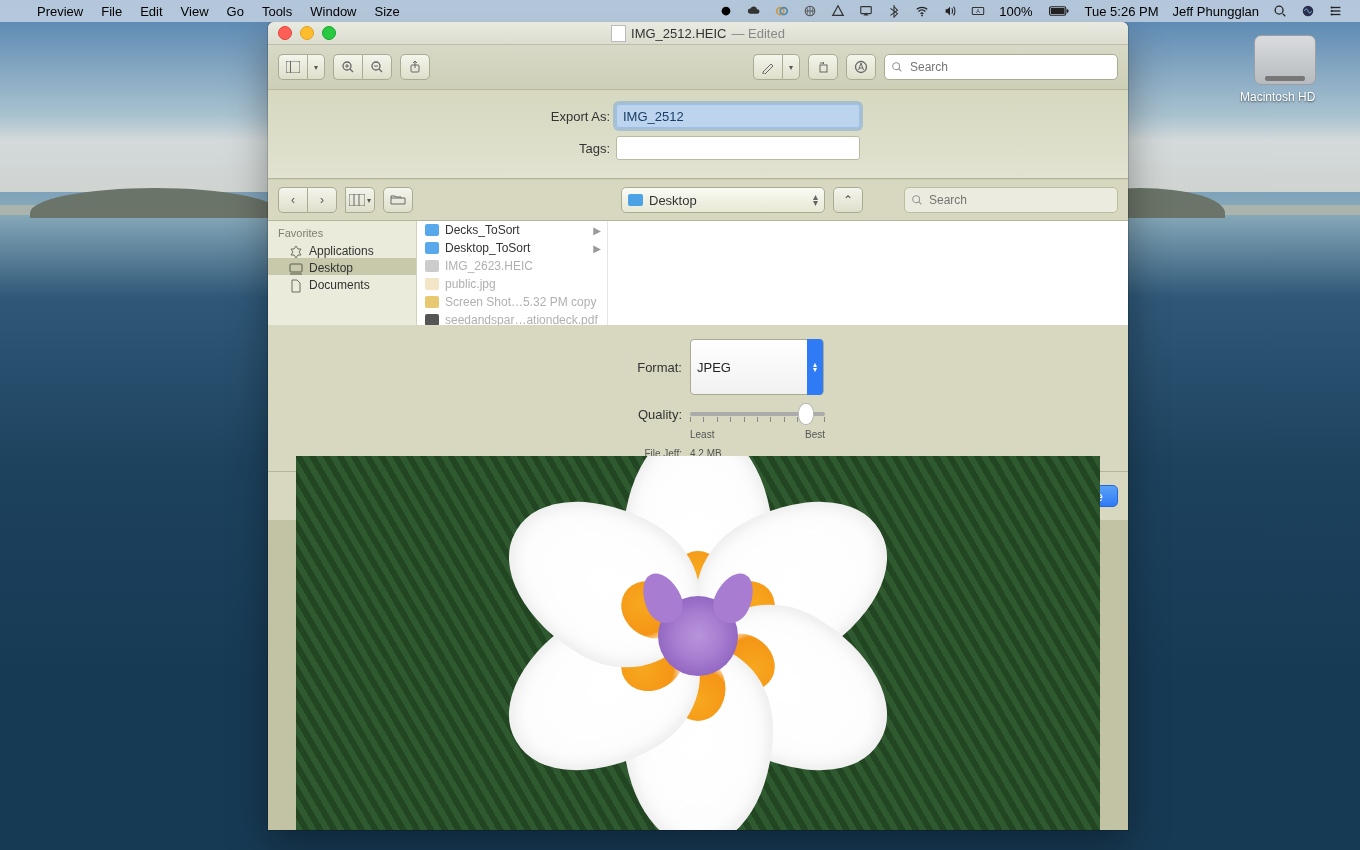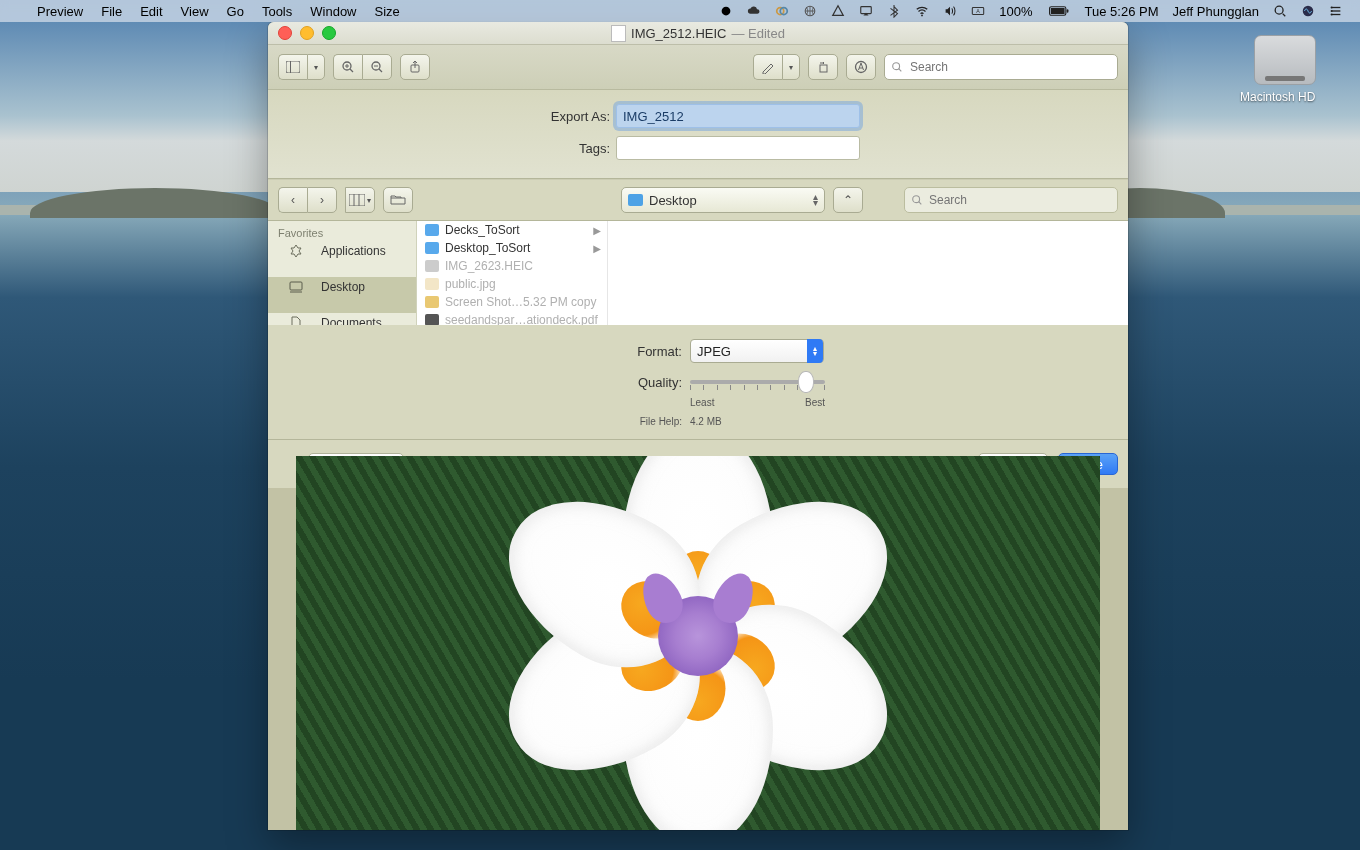--- a/index.html
+++ b/index.html
@@ -59,39 +59,39 @@
 .loc{height:24px;border:1px solid #a9ab92;border-radius:5px;background:linear-gradient(#fafbf4,#e7e8d5);display:flex;align-items:center;padding:0 6px;gap:6px;min-width:190px;font-size:13px;color:#333;flex:0 0 auto;margin-left:200px}
 .loc .fic{width:15px;height:12px;background:#4da2e6;border-radius:2px;position:relative}
 .loc .chev{margin-left:auto;color:#666;font-size:10px;display:flex;flex-direction:column;line-height:6px}
 .search2{margin-left:auto;flex:0 0 200px;height:24px;background:rgba(255,255,255,.5);border:1px solid #bbbd9f;border-radius:5px;display:flex;align-items:center;padding:0 6px;gap:4px;color:#888}
 .search2 input{border:none;background:transparent;outline:none;flex:1;font-size:12px}
 .upbtn{width:24px}
 
 .fbrowser{display:flex;height:104px;background:#fff}
 .sidebar{width:148px;background:#eaebdb;border-right:1px solid #d0d2bb;font-size:12px;overflow:hidden}
 .sidebar .hdr{padding:6px 10px 2px;color:#7e8070;font-size:11px;font-weight:500}
-.sidebar .itm{padding:3px 10px 19px 20px;display:flex;align-items:flex-start;gap:18px;cursor:default;color:#333}
+.sidebar .itm{padding:3px 10px 0 20px;display:flex;align-items:flex-end;gap:6px;cursor:default;color:#333}
 .sidebar .itm.sel{background:linear-gradient(#c7c9aa,#c7c9aa)}
 .sidebar .ico{width:15px;height:13px;display:inline-flex;align-items:center;justify-content:center;color:#6b6d5d}
 .col{width:190px;border-right:1px solid #e6e6e6;overflow:auto;font-size:12px}
 .col .row{padding:2px 8px;display:flex;align-items:center;gap:6px;color:#333;cursor:default;position:relative}
 .col .row.dim{color:#b0b0b0}
 .col .row .ar{position:absolute;right:6px;color:#999;font-size:10px}
 .col .fi{width:14px;height:12px;border-radius:2px;flex-shrink:0}
 .fi.folder{background:#58a9ec}
 .fi.heic{background:#ccc}
 .fi.jpg{background:#f3e6c7}
 .fi.png{background:#e9c872}
 .fi.pdf{background:#555}
 .col2{flex:1}
 
 .fmt{background:#d7d8bf;padding:14px 30px 6px;border-bottom:1px solid #b4b69a}
 .frow{display:flex;align-items:center;margin-bottom:8px}
 .frow label{width:384px;text-align:right;padding-right:8px;color:#333}
-.select{height:22px;border:1px solid #a9ab92;border-radius:4px;background:linear-gradient(#fff,#f1f1f1);display:flex;align-items:center;padding:0 6px;min-width:120px;font-size:13px;position:relative}
+.select{height:22px;border:1px solid #a9ab92;border-radius:4px;background:linear-gradient(#fff,#f1f1f1);display:flex;align-items:center;padding:16px 6px;min-width:120px;font-size:13px;position:relative}
 .select .sbtn{position:absolute;right:0;top:-1px;bottom:-1px;width:16px;background:#2f7af5;border-radius:0 4px 4px 0;display:flex;align-items:center;justify-content:center;color:#fff;font-size:8px;flex-direction:column;line-height:5px}
 .slider-wrap{height:22px;display:flex;align-items:center;position:relative;width:135px}
 .track{position:absolute;left:0;right:0;top:9px;height:4px;background:#ababab;border-radius:2px}
 .thumb{position:absolute;top:0;width:14px;height:20px;background:#fff;border:1px solid #b8b8b8;border-radius:7px 7px 7px 7px / 10px 10px 10px 10px;left:108px}
 .ticks{position:absolute;left:0;right:0;top:14px;display:flex;justify-content:space-between}
 .ticks span{width:1px;height:5px;background:#888}
 .slbl{display:flex;justify-content:space-between;width:135px;font-size:10px;color:#555;margin-left:392px;margin-top:-4px;margin-bottom:8px}
 .fsize{display:flex;font-size:10px;color:#555;margin-bottom:6px}
 .fsize .k{width:384px;text-align:right;padding-right:8px}
 
@@ -448,21 +448,21 @@
             <span></span>
           </div>
         <div class="thumb"></div>
       </div>
     </div>
     <div class="slbl">
       <span>Least</span>
       <span>Best</span>
     </div>
     <div class="fsize">
-      <span class="k">File Help:</span>
+      <span class="k">File Jeff:</span>
       <span>4.2 MB</span>
     </div>
   </div>
 
   <div class="shfoot">
     <button class="pbtn">New Folder</button>
     <span class="sp"></span>
     <button class="pbtn">Cancel</button>
     <button class="pbtn primary">Save</button>
   </div>

